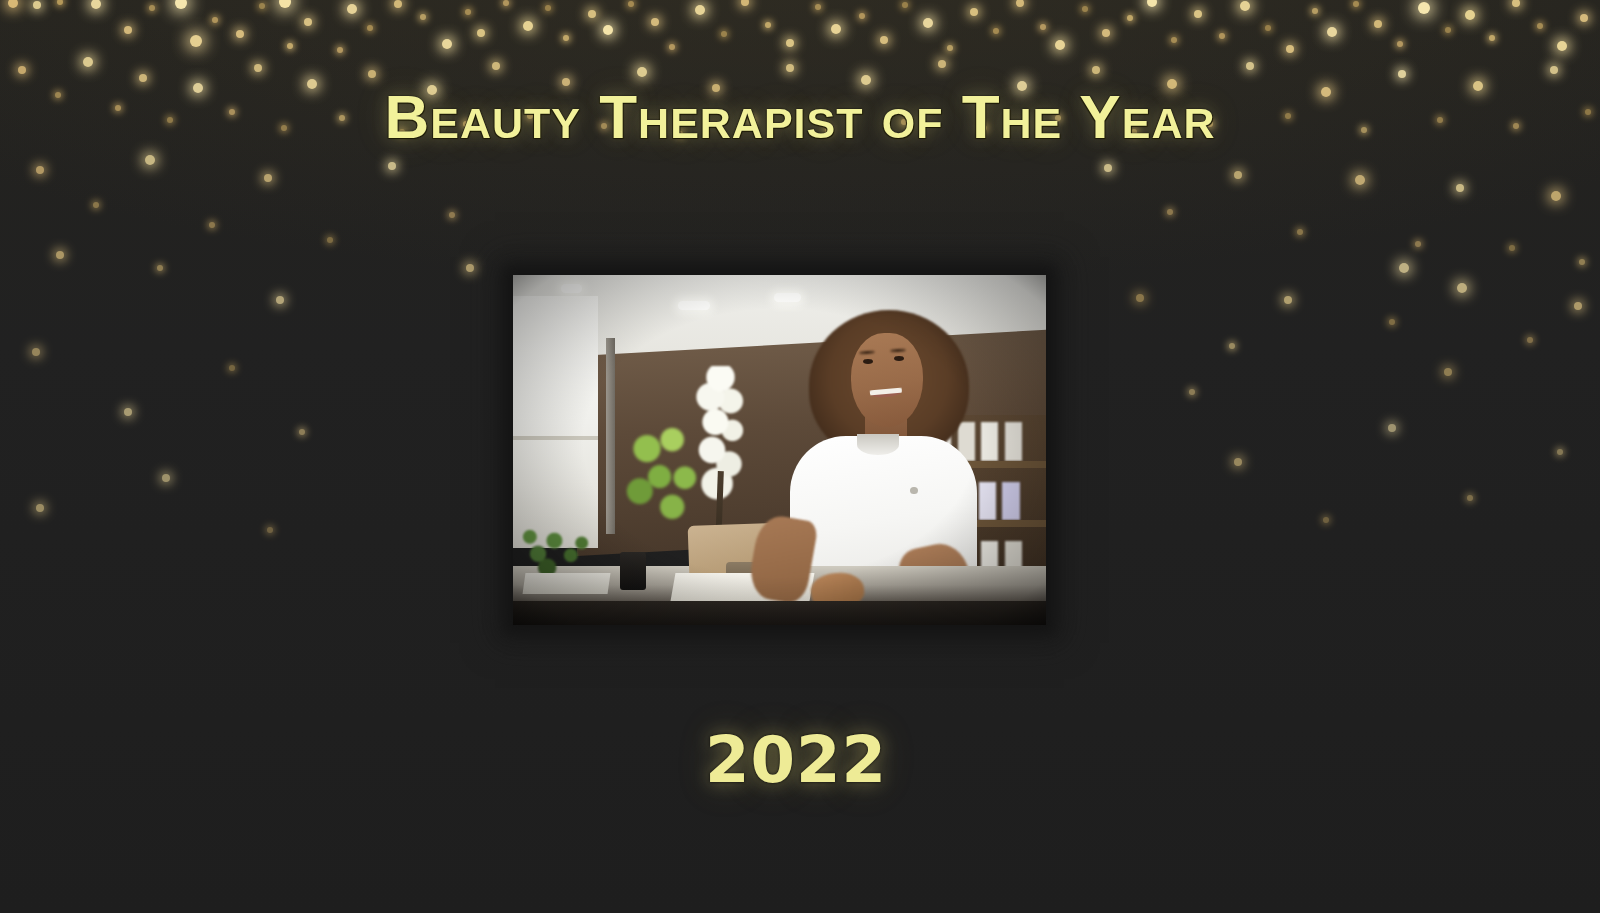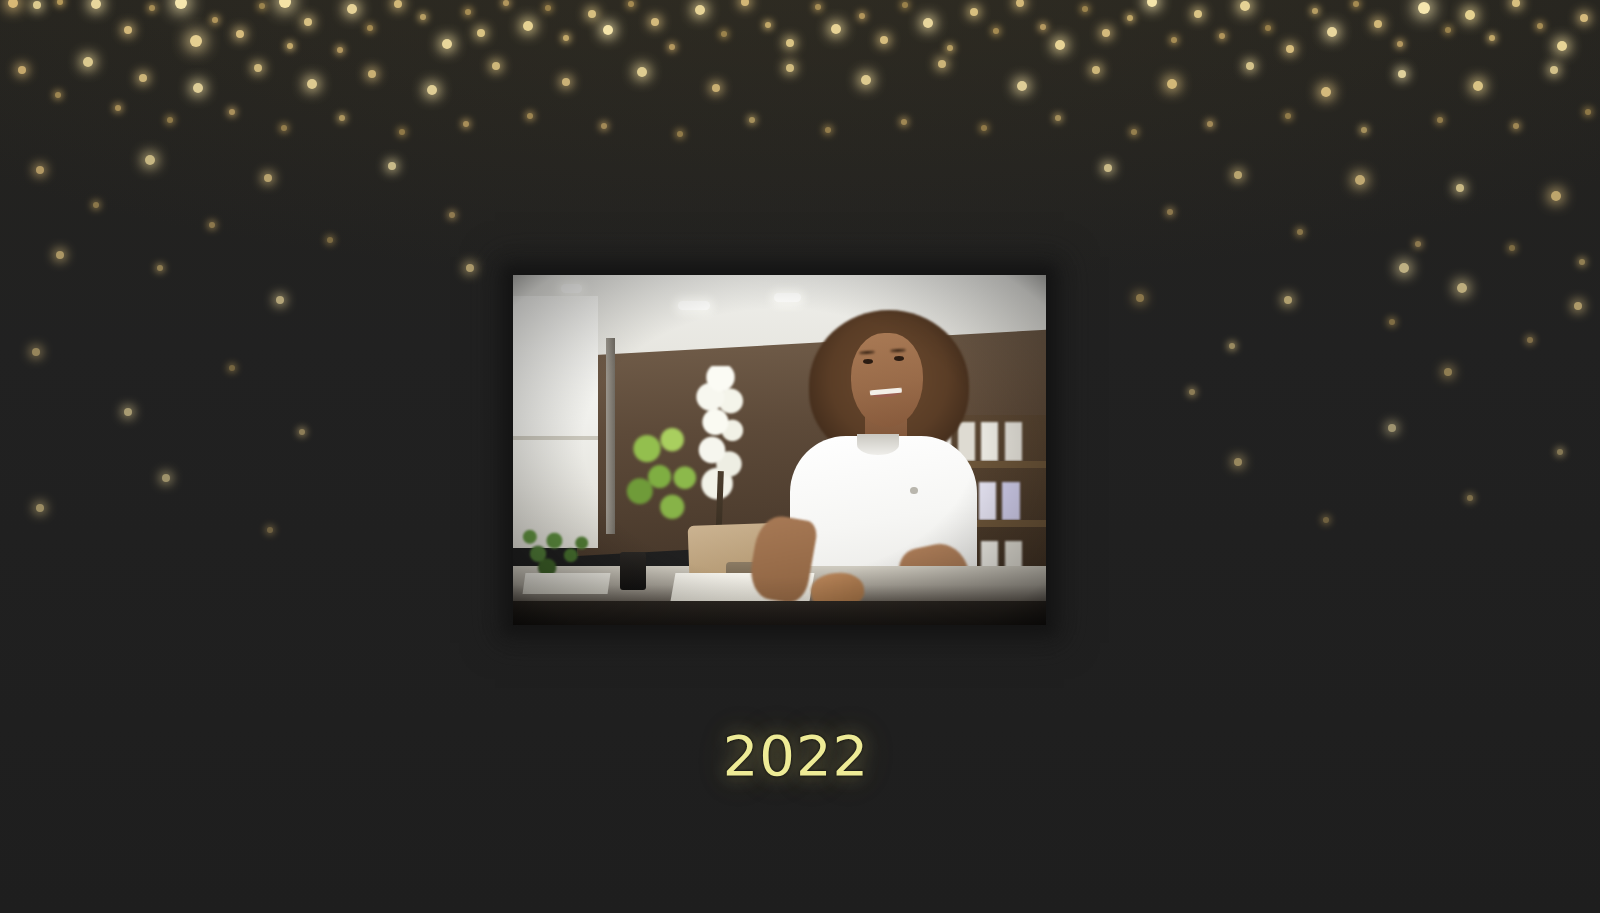--- a/index.html
+++ b/index.html
@@ -67,23 +67,23 @@
   }
 
   
   .year {
     position: absolute;
     left: 0;
     right: 8px;
     top: 728px;
     text-align: center;
     font-family: "DejaVu Sans", sans-serif;
-    font-size: 56px;
+    font-size: 64px;
     line-height: 1;
-    font-weight: 400;
+    font-weight: 700;
     letter-spacing: 1px;
     color: #eeeb96;
     text-shadow:
       0 0 3px rgba(0,0,0,0.9),
       0 0 18px rgba(215,205,115,0.42),
       0 0 38px rgba(180,165,80,0.22);
     z-index: 5;
   }
 
   
@@ -558,20 +558,21 @@
       <div class="dot" style="left: 40px; top: 508px; width: 8px; height: 8px; background: rgb(237, 213, 144); opacity: 0.6; box-shadow: rgb(237, 213, 144) 0px 0px 10.4px 2.4px;"></div>
       <div class="dot" style="left: 270px; top: 530px; width: 6px; height: 6px; background: rgb(210, 176, 106); opacity: 0.45; box-shadow: rgb(210, 176, 106) 0px 0px 7.8px 1.8px;"></div>
       <div class="dot" style="left: 1238px; top: 462px; width: 8px; height: 8px; background: rgb(233, 205, 136); opacity: 0.6; box-shadow: rgb(233, 205, 136) 0px 0px 10.4px 2.4px;"></div>
       <div class="dot" style="left: 1392px; top: 428px; width: 8px; height: 8px; background: rgb(243, 224, 164); opacity: 0.6; box-shadow: rgb(243, 224, 164) 0px 0px 10.4px 2.4px;"></div>
       <div class="dot" style="left: 1470px; top: 498px; width: 6px; height: 6px; background: rgb(217, 187, 116); opacity: 0.5; box-shadow: rgb(217, 187, 116) 0px 0px 7.8px 1.8px;"></div>
       <div class="dot" style="left: 1560px; top: 452px; width: 6px; height: 6px; background: rgb(234, 208, 138); opacity: 0.5; box-shadow: rgb(234, 208, 138) 0px 0px 7.8px 1.8px;"></div>
       <div class="dot" style="left: 1326px; top: 520px; width: 6px; height: 6px; background: rgb(207, 174, 102); opacity: 0.45; box-shadow: rgb(207, 174, 102) 0px 0px 7.8px 1.8px;"></div>
       <div class="dot" style="left: 1192px; top: 392px; width: 6px; height: 6px; background: rgb(229, 200, 130); opacity: 0.55; box-shadow: rgb(229, 200, 130) 0px 0px 7.8px 1.8px;"></div>
     </div>
 
+  <div class="title">Beauty Therapist of The Year</div>
 
   <div class="photo-frame">
     <div class="photo">
       <div class="p-wall-top"></div>
       <div class="p-wall-wood"></div>
       <div class="p-window"></div>
       <div class="p-window-mullion"></div>
       <div class="p-post"></div>
       <div class="p-ceil-1"></div>
       <div class="p-ceil-2"></div>

